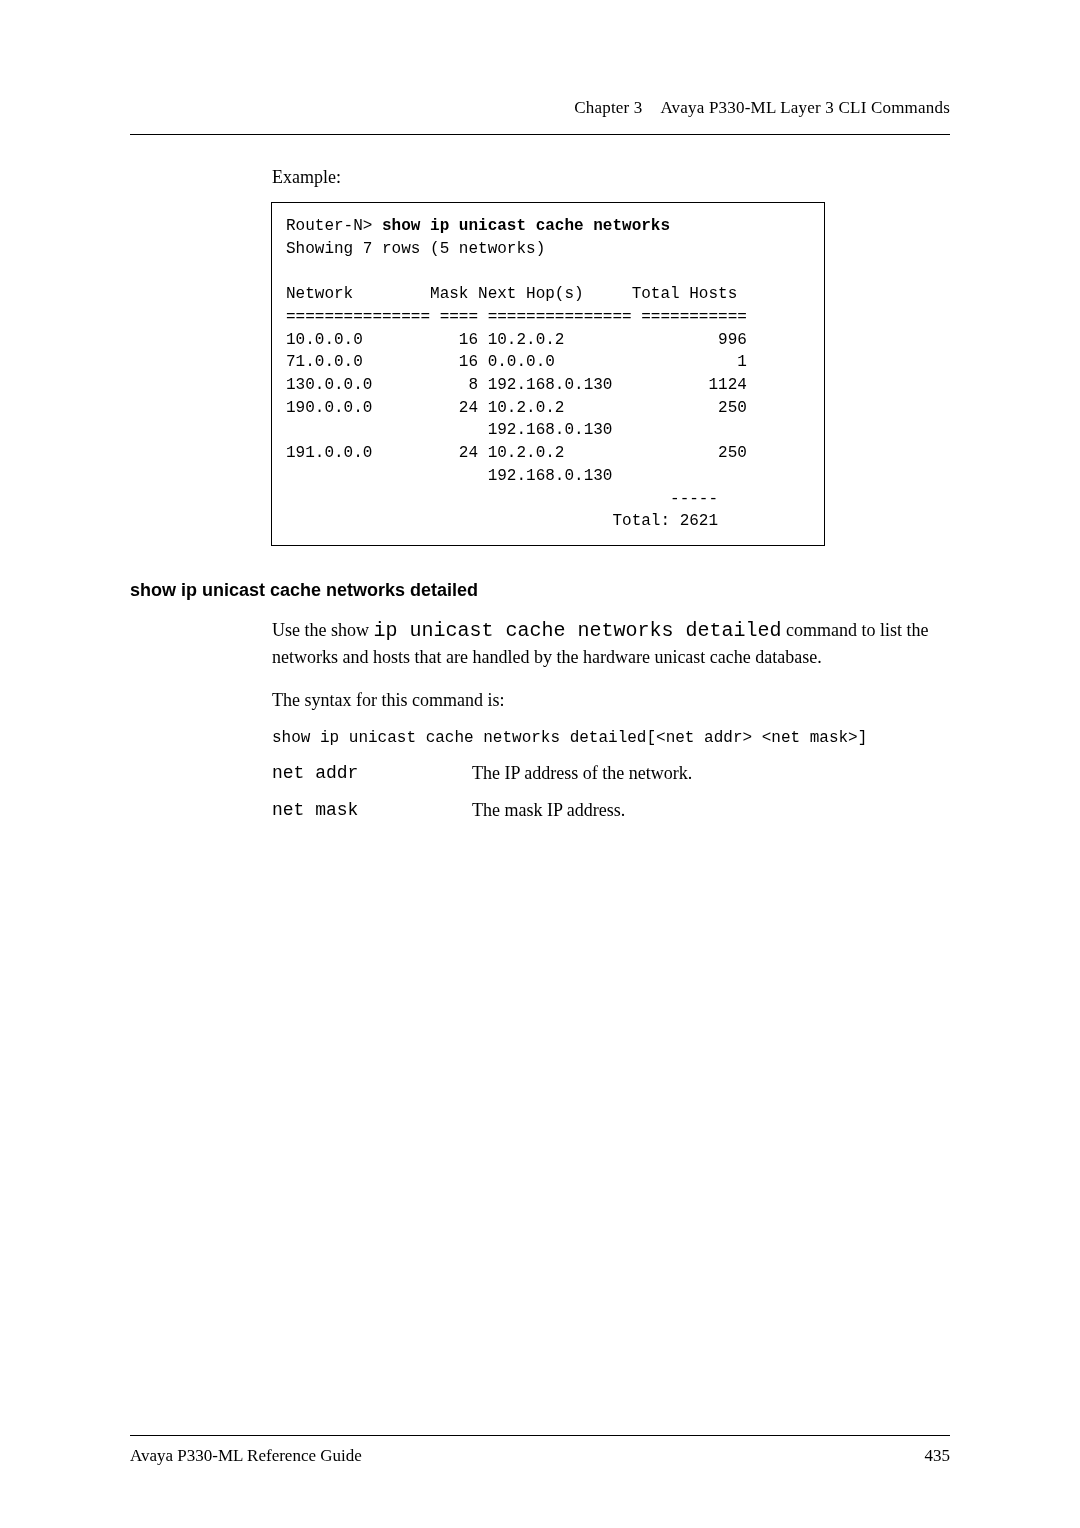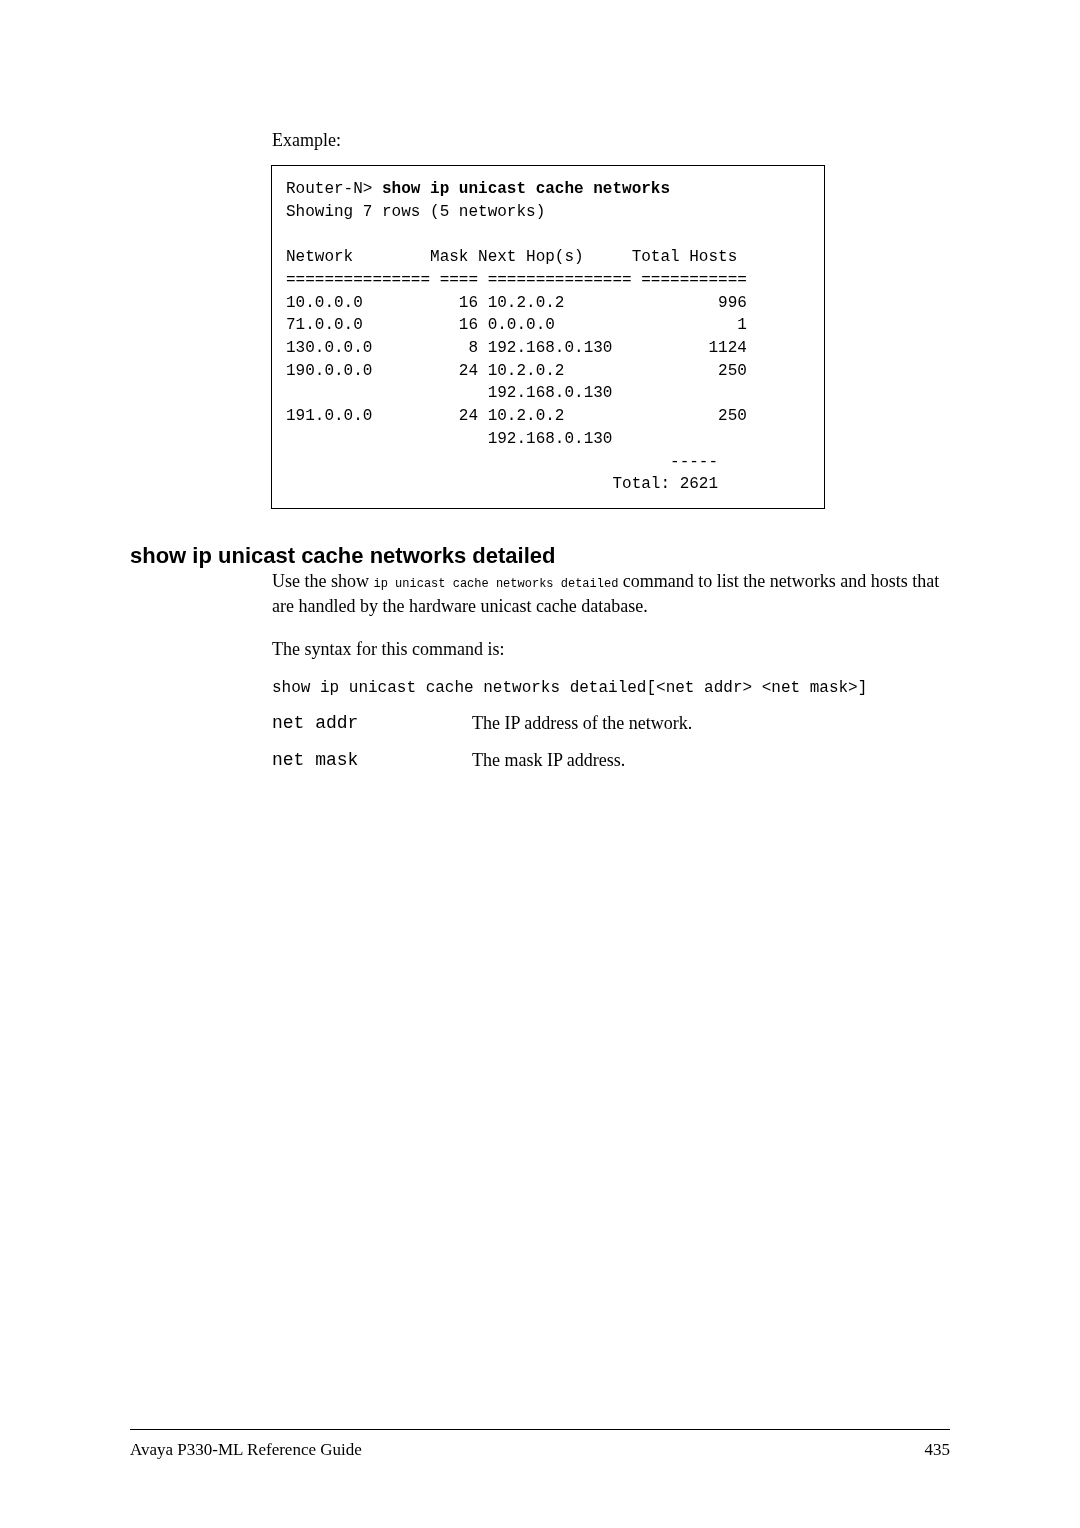--- a/index.html
+++ b/index.html
@@ -47,80 +47,86 @@
     margin-left: -1px;
     margin-right: -1px;
     width: 554px;
   }
   .code-box .bold {
     font-weight: bold;
   }
   .section-heading {
     font-family: Arial, Helvetica, sans-serif;
     font-weight: bold;
-    font-size: 22px;
+    font-size: 18px;
     margin-top: 34px;
-    margin-bottom: 0;
+    margin-bottom: 16px;
     margin-left: -142px;
   }
   .user-level {
     font-style: italic;
     font-size: 18px;
     margin-bottom: 6px;
   }
   .paragraph {
     font-size: 18px;
     line-height: 1.4;
     margin-bottom: 18px;
   }
   .paragraph-nogap {
     font-size: 18px;
     line-height: 1.4;
     margin-bottom: 16px;
   }
   .mono {
     font-family: 'Courier New', Courier, monospace;
-    font-size: 12px;
+    font-size: 20px;
   }
   .param-row {
     display: flex;
     font-size: 18px;
     margin-top: 16px;
     margin-bottom: 8px;
   }
   .param-name {
     width: 200px;
     flex-shrink: 0;
     font-family: Liberation Mono, monospace;
   }
   .param-desc {
     flex: 1;
   }
   .footer {
     position: absolute;
-    bottom: 68px;
+    bottom: 62px;
     left: 130px;
     right: 130px;
   }
   .footer-rule {
     border: none;
     border-top: 1.5px solid #000;
     margin-bottom: 10px;
   }
   .footer-row {
     display: flex;
     justify-content: space-between;
     font-size: 17px;
   }
 </style>
 </head>
 <body>
 
 <div class="page">
 
+  <div class="header-area">
+    <div class="header-text">
+      <span>Chapter 3</span>&nbsp;&nbsp;&nbsp;&nbsp;<span>Avaya P330-ML Layer 3 CLI Commands</span>
+    </div>
+    <hr class="header-rule">
+  </div>
 
   <div class="body-indent">
 
     <div class="example-label">Example:</div>
 
     <div class="code-box"><span>Router-N&gt; </span><span class="bold">show ip unicast cache networks</span>
 <span>Showing 7 rows (5 networks)</span>
 <span></span>
 <span>Network        Mask Next Hop(s)     Total Hosts</span>
 <span>=============== ==== =============== ===========</span>

